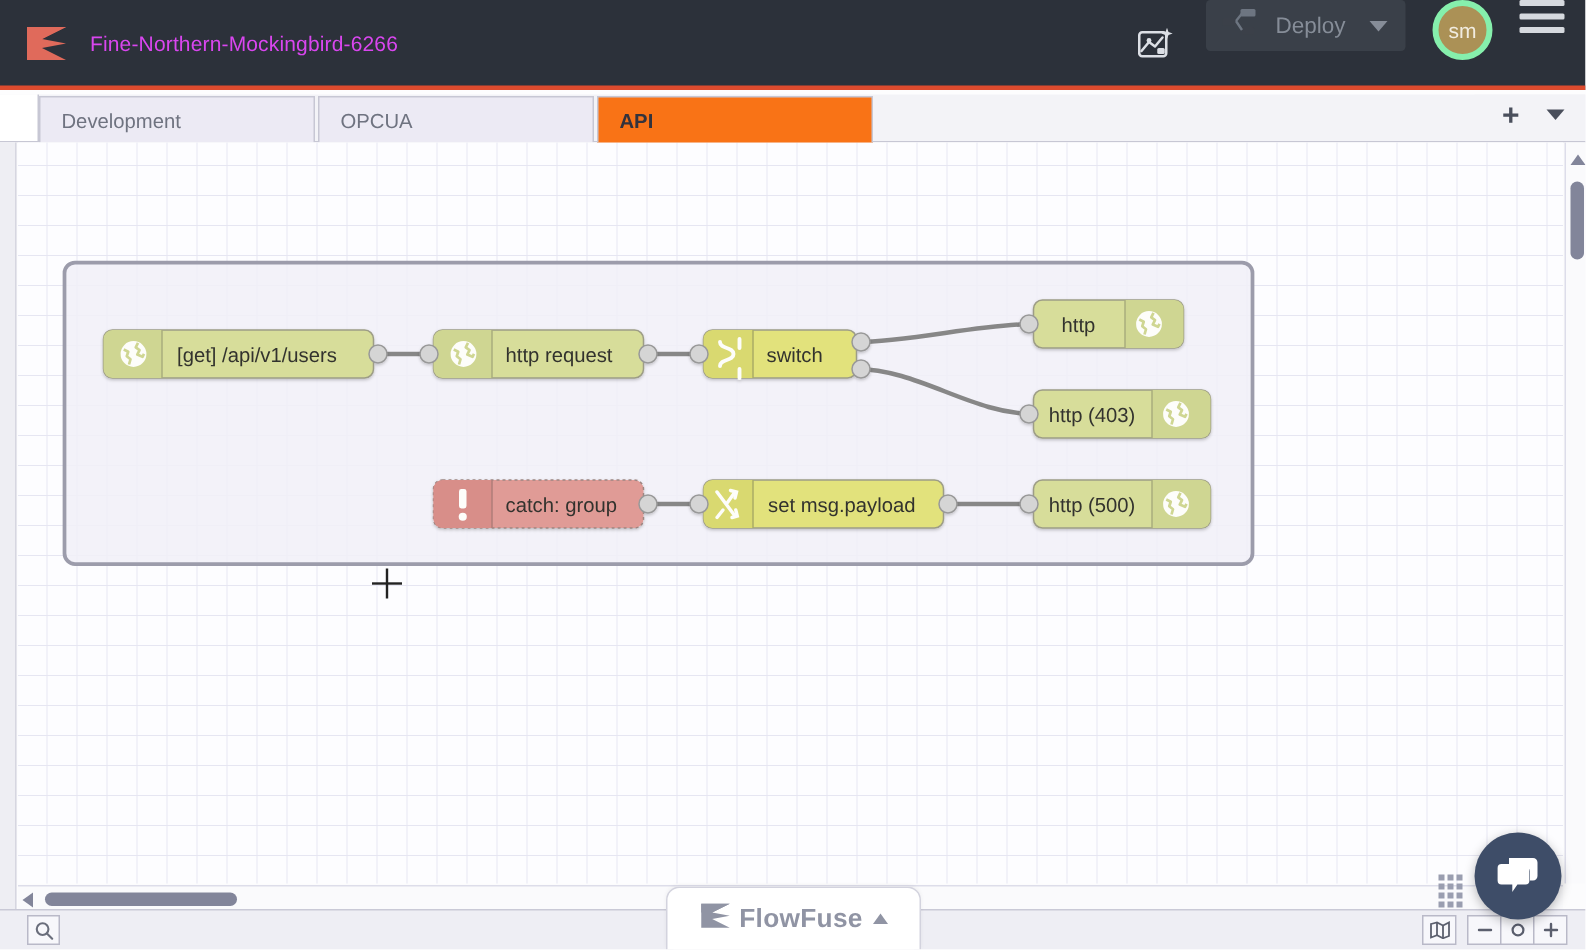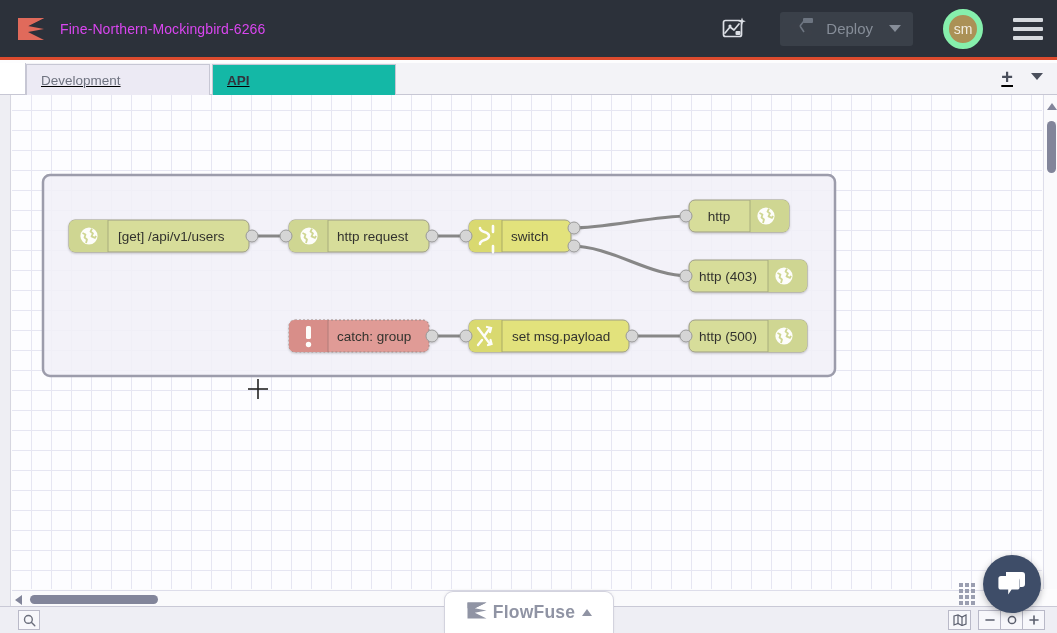--- a/index.html
+++ b/index.html
@@ -16,69 +16,69 @@
     position: absolute; left: 0; top: 0; width: 1057px; height: 60px;
     background: #2c313a; display: flex; align-items: center;
     border-bottom: 3px solid #dd4b2e;
   }
   .brand-logo { margin-left: 16px; width: 30px; height: 26px; flex: none; }
   .brand-title {
     margin-left: 14px; color: #d946ef; font-size: 14px; letter-spacing: .1px;
     white-space: nowrap;
   }
   .header-right {
-    margin-left: auto; display: flex; align-items: center; gap: 16px;
+    margin-left: auto; display: flex; align-items: flex-start; gap: 4px;
     padding-right: 14px; height: 100%;
   }
   .hdr-icon-btn {
     width: 44px; height: 60px; display: flex; align-items: center;
     justify-content: center; cursor: pointer;
   }
   .deploy-btn {
     display: flex; align-items: center; gap: 10px;
     background: #3a4049; border-radius: 3px; height: 34px;
     padding: 0 12px 0 10px; margin: 0 14px 0 8px; cursor: default;
   }
   .deploy-label { color: #868d98; font-size: 15px; }
   .deploy-caret {
     width: 0; height: 0; border-left: 6px solid transparent;
     border-right: 6px solid transparent; border-top: 7px solid #868d98;
     margin-left: 6px;
   }
   .avatar {
     width: 40px; height: 40px; border-radius: 50%;
-    background: #ab9156; border: 6px solid #86efac;
+    background: #ab9156; border: 4px solid #86efac;
     color: #f1ece0; font-size: 14px; display: flex;
     align-items: center; justify-content: center; cursor: pointer;
     margin-right: 14px;
   }
   .hamburger { width: 30px; cursor: pointer; }
   .hamburger span {
     display: block; height: 4px; background: #d6d9de;
     border-radius: 1px; margin-bottom: 5px;
   }
   .hamburger span:last-child { margin-bottom: 0; }
 
   
   .tabbar {
     position: absolute; left: 0; top: 63px; width: 1057px; height: 32px;
     background: #f3f3f7; border-bottom: 1px solid #c7c7d4;
-    display: flex; align-items: flex-end; text-decoration: underline;
+    display: flex; align-items: flex-end;
   }
   .tab-gutter { width: 26px; height: 100%; background: #ffffff;
     border-right: 1px solid #c7c7d4; }
   .tab {
     height: 31px; min-width: 184px; background: #eceaf4;
     border: 1px solid #c7c7d4; border-bottom: none;
     display: flex; align-items: center; padding-left: 14px;
     font-size: 13.5px; color: #6f7380; cursor: pointer;
     margin-right: 2px; position: relative; top: 1px;
   }
   .tab.active {
-    background: #14b8a6; color: #33333d; font-weight: bold;
+    background: #f97316; color: #33333d; font-weight: bold;
     min-width: 184px; z-index: 2;
   }
   .tab-actions {
     margin-left: auto; display: flex; align-items: center;
     gap: 4px; padding: 0 10px 4px 10px; background: #f3f3f7;
     height: 31px;
   }
   .tab-plus { color: #4a4f5c; font-size: 20px; font-weight: bold;
     cursor: pointer; padding: 0 8px; line-height: 1; }
   .tab-caret {
@@ -237,20 +237,23 @@
           <span></span>
       </div>
     </div>
   </div>
 
   <div class="tabbar">
     <div class="tab-gutter"></div>
     <div class="tab">
       <span>Development</span>
     </div>
+    <div class="tab">
+      <span>OPCUA</span>
+    </div>
     <div class="tab active">
       <span>API</span>
     </div>
     <div class="tab-actions">
       <span class="tab-plus">+</span>
       <span class="tab-caret"></span>
     </div>
   </div>
 
   <div class="workspace">

